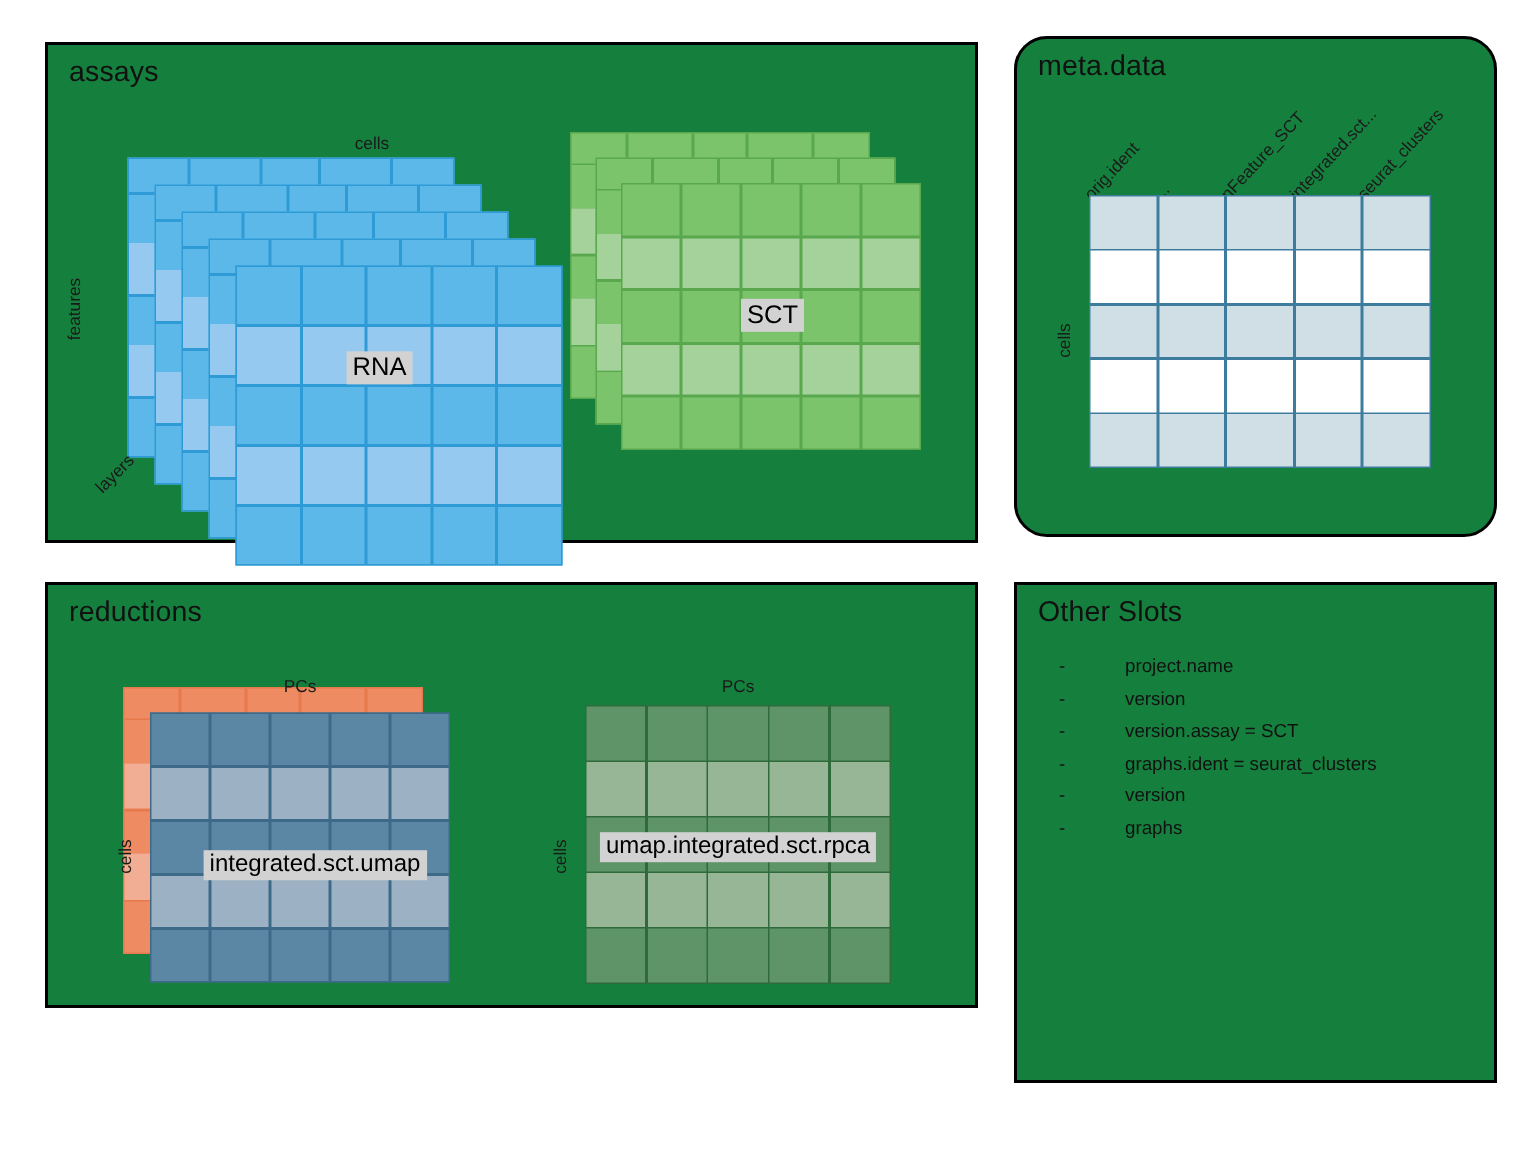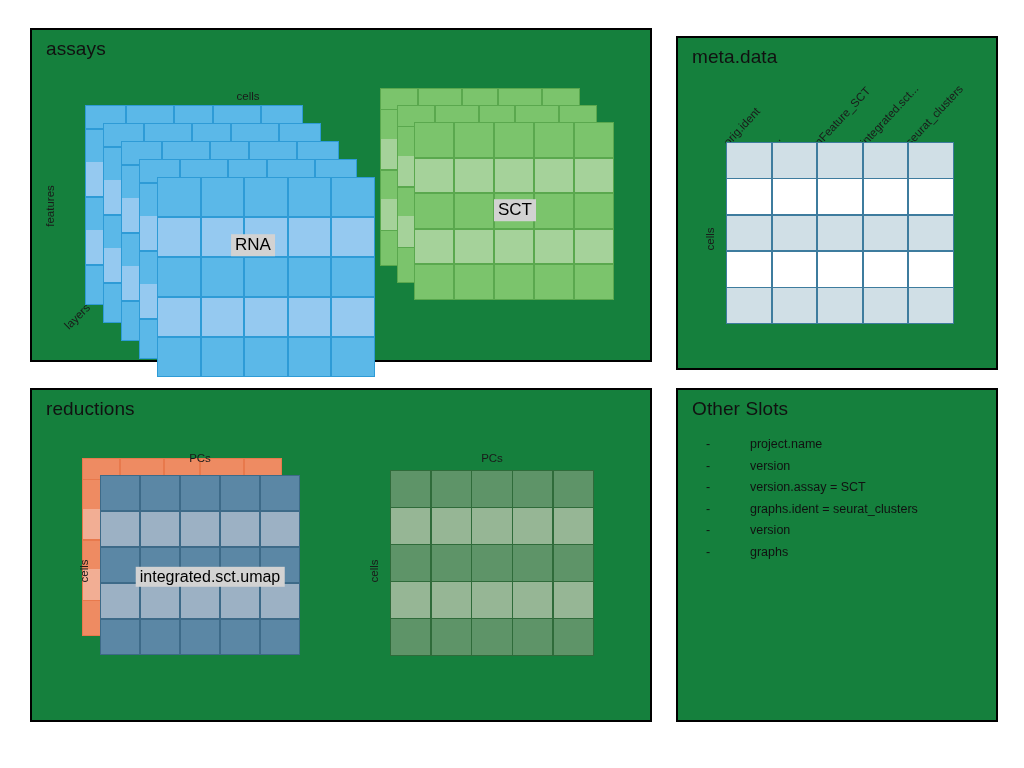--- a/index.html
+++ b/index.html
@@ -20,22 +20,22 @@
   .panel-title{
     position:absolute;
     left:14px;top:8px;
     font-size:19px;
     color:#111;
     letter-spacing:.1px;
   }
 
   
   #panel-assays   {left:30px;  top:28px;  width:622px; height:334px;}
-  #panel-metadata {left:676px; top:36px;  width:322px; height:334px;}
-  #panel-reductions{left:30px; top:388px; width:622px; height:334px;}
+  #panel-metadata {left:676px; top:24px;  width:322px; height:334px;border-radius:22px;}
+  #panel-reductions{left:30px; top:388px; width:622px; height:284px;}
   #panel-otherslots{left:676px;top:388px; width:322px; height:334px;}
 
   
   .stack{position:absolute;}
   .sheet{
     position:absolute;
     box-sizing:border-box;
     display:grid;
   }
   .cell{box-sizing:border-box;}
@@ -380,20 +380,21 @@
         <div class="cell" style="background: rgb(150, 182, 149);"></div>
         <div class="cell" style="background: rgb(94, 148, 104);"></div>
         <div class="cell" style="background: rgb(94, 148, 104);"></div>
         <div class="cell" style="background: rgb(94, 148, 104);"></div>
         <div class="cell" style="background: rgb(94, 148, 104);"></div>
         <div class="cell" style="background: rgb(94, 148, 104);"></div>
       </div>
     </div>
   <div class="axis-label axis-top" style="left:460px;top:62px;">PCs</div>
   <div class="axis-label" style="left:342px;top:175px;transform:rotate(-90deg) translateX(-50%);transform-origin:left center;">cells</div>
+  <div class="tag small" id="red2-tag" style="left:460px;top:175px;">umap.integrated.sct.rpca</div>
 </div>
 
 <div class="panel" id="panel-otherslots">
   <div class="panel-title">Other Slots</div>
   <div id="slots-list">
       <div class="slot-row">
         <span class="slot-dash">-</span>
         <span class="slot-text">project.name</span>
       </div>
       <div class="slot-row">

